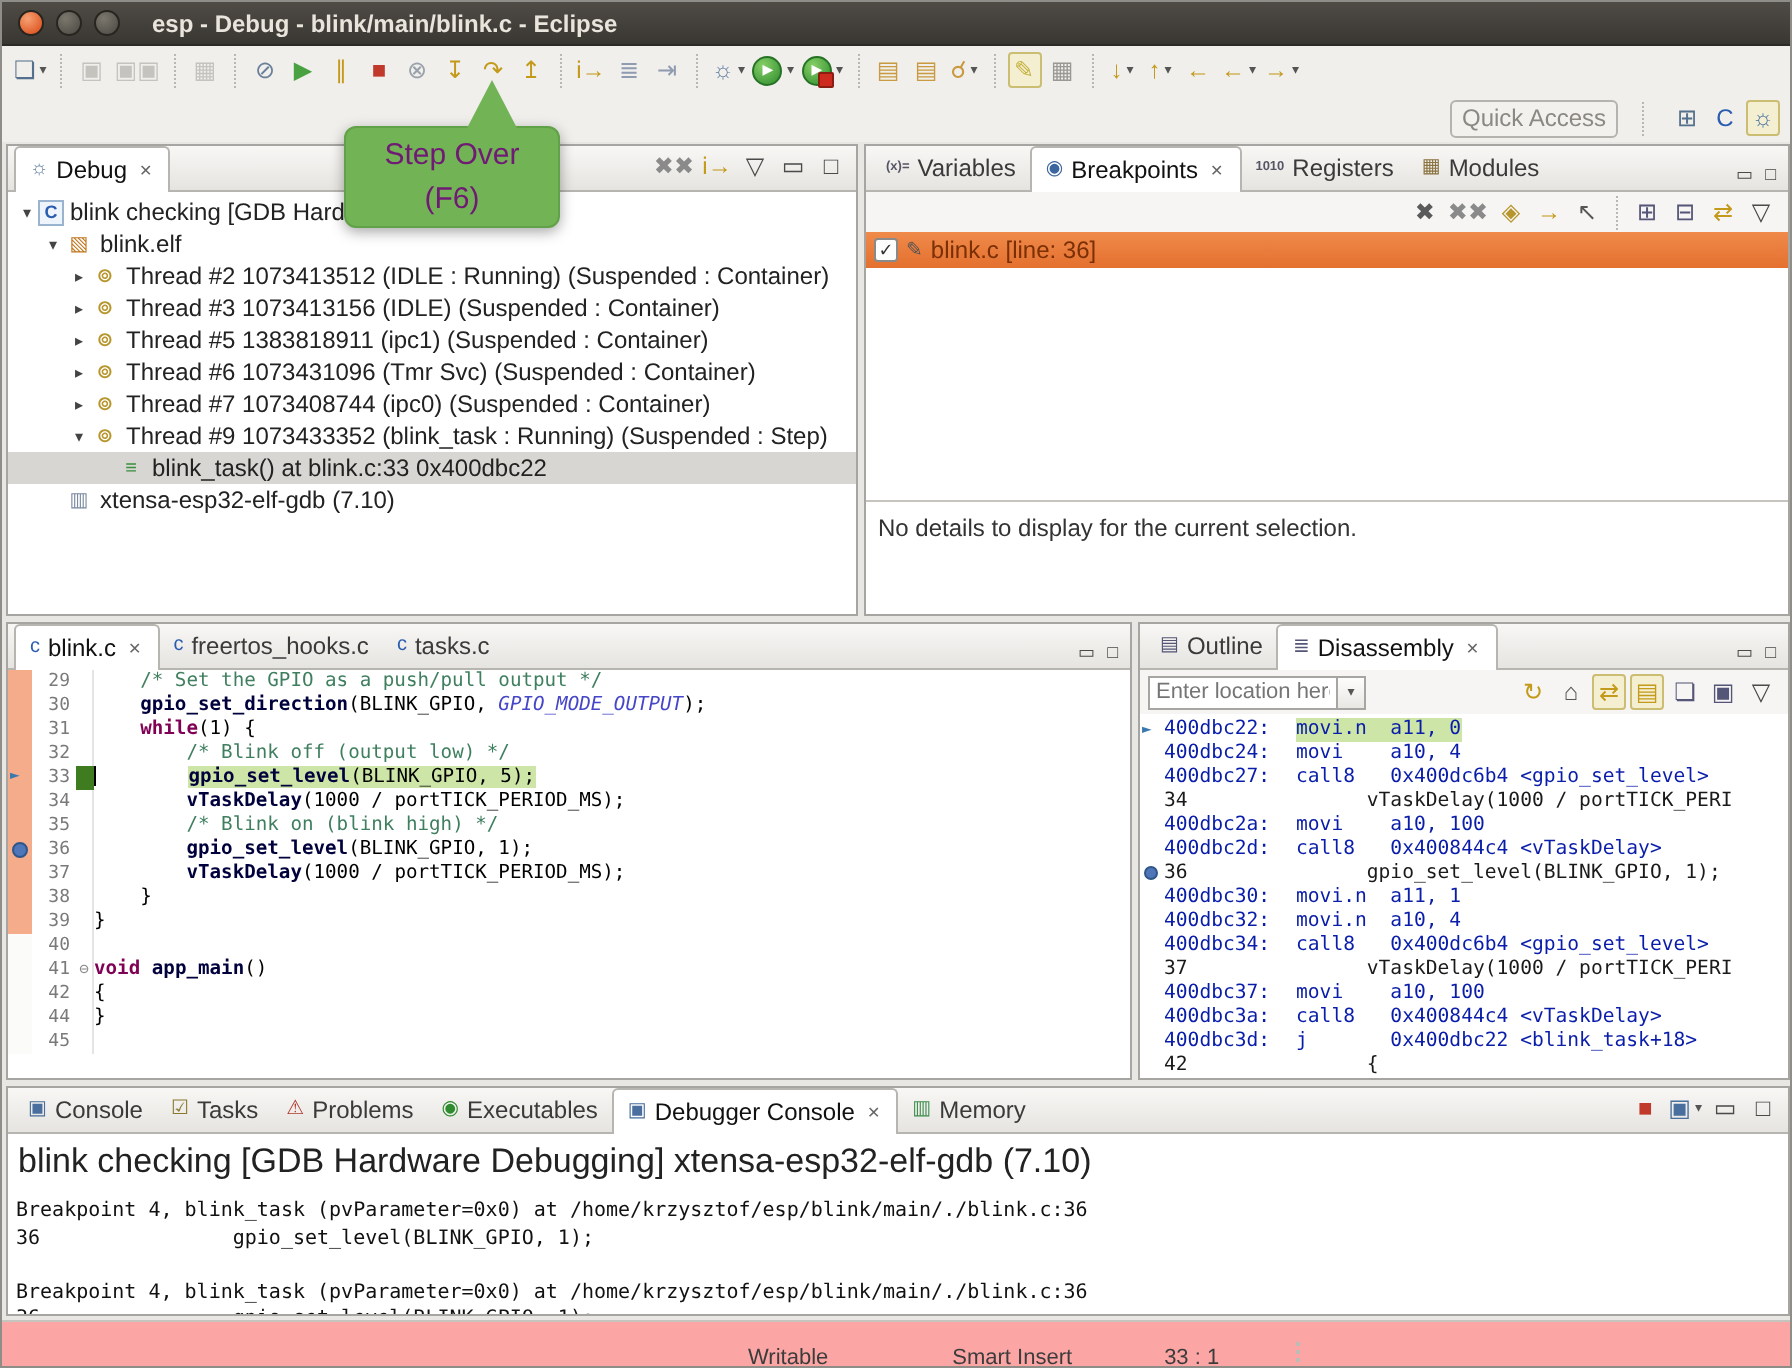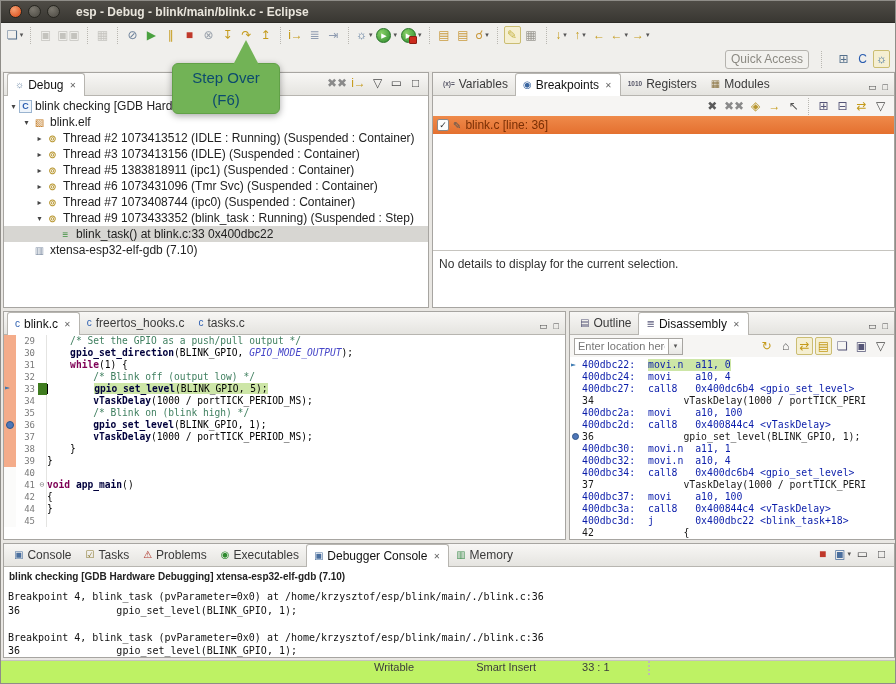--- a/index.html
+++ b/index.html
@@ -87,31 +87,31 @@
   .drow{display:flex;height:12px;line-height:12px;font-family:"DejaVu Sans Mono","Liberation Mono",monospace;font-size:9.8px;}
   .dgut{width:12px;flex:none;position:relative;}
   .dgut .ipmark{top:2px;}
   .bpdot{position:absolute;left:2px;top:2px;width:7px;height:7px;border-radius:50%;background:#4f76b8;border:1px solid #2f5688;}
   .daddr{width:66px;flex:none;white-space:pre;color:#0a1daa;}
   .dtxt{white-space:pre;color:#0a1daa;}
   .drow.src .daddr,.drow.src .dtxt{color:#1a1a1a;}
   .dhl{background:#cde6a7;}
   
   .conarea{position:absolute;left:0;right:0;top:23px;bottom:0;background:#fff;overflow:hidden;}
-  .ctitle{font-size:10px;color:#222;padding:4px 5px 2px 5px;font-weight:bold;}
+  .ctitle{font-size:17px;color:#222;padding:4px 5px 2px 5px;}
   .clog{font-family:"DejaVu Sans Mono","Liberation Mono",monospace;font-size:10px;line-height:13.5px;
     padding:6px 4px 0 4px;color:#111;white-space:pre;}
   
-  .statusbar{position:absolute;left:0;top:659px;width:896px;height:25px;background:#bef264;
-    border-top:1px solid #c6c4bf;display:flex;align-items:flex-start;font-size:11px;color:#3c3c3c;}
+  .statusbar{position:absolute;left:0;top:659px;width:896px;height:25px;background:#fca5a5;
+    border-top:1px solid #c6c4bf;display:flex;align-items:flex-end;font-size:11px;color:#3c3c3c;}
   .sb-w{margin-left:373px;} .sb-i{margin-left:62px;} .sb-p{margin-left:46px;}
   .sb-grip{margin-left:38px;height:14px;border-left:2px dotted #bdbbb5;}
   
   .tooltip{position:absolute;left:171px;top:62px;width:108px;height:51px;background:#72b356;border:1px solid #61a147;
-    border-radius:6px;z-index:60;color:#0c4a6e;font-size:15px;text-align:center;line-height:22px;padding-top:3px;
+    border-radius:6px;z-index:60;color:#701a75;font-size:15px;text-align:center;line-height:22px;padding-top:3px;
     box-shadow:0 2px 7px rgba(0,0,0,.35);}
   .tooltip .tri{position:absolute;left:60px;top:-24px;width:0;height:0;
     border-left:13px solid transparent;border-right:13px solid transparent;border-bottom:25px solid #72b356;}
 </style>
 </head>
 <body>
 
 <div class="win">
 
   <div class="titlebar">

